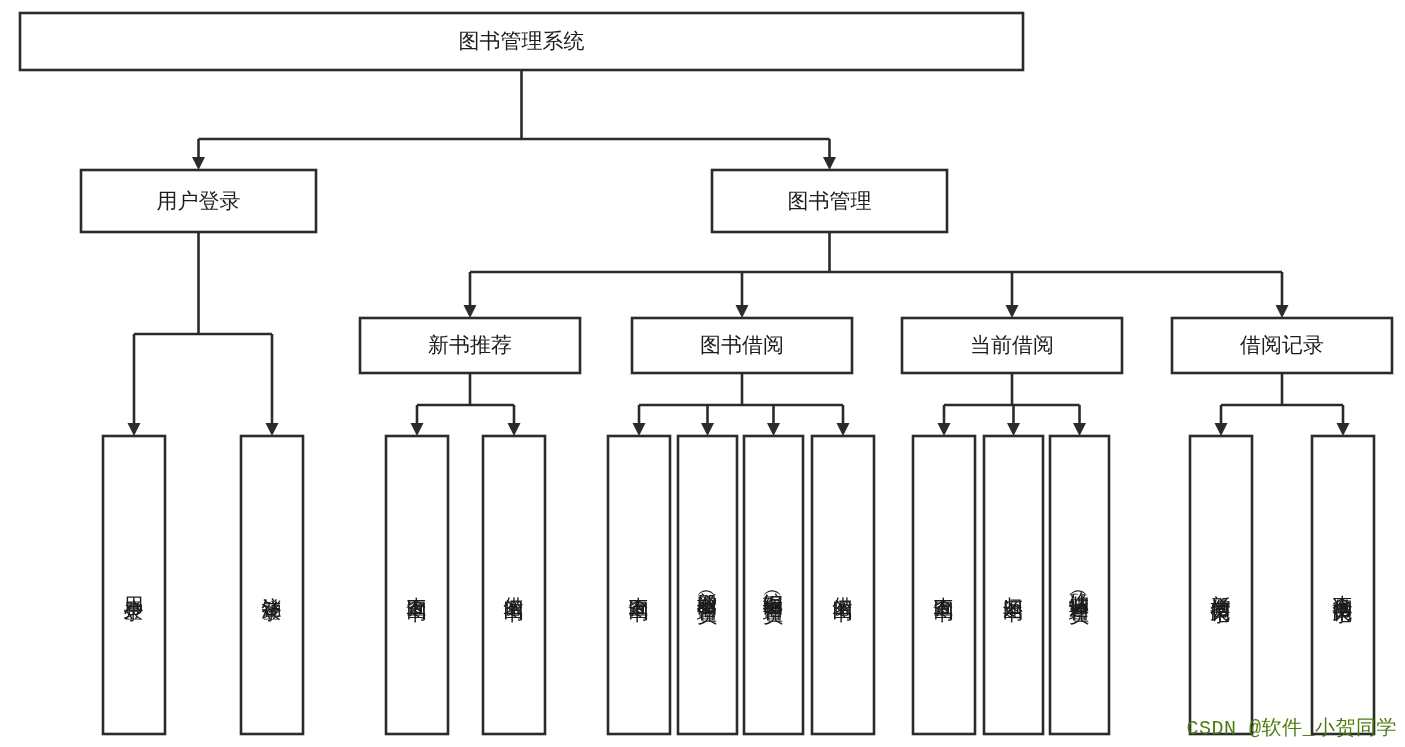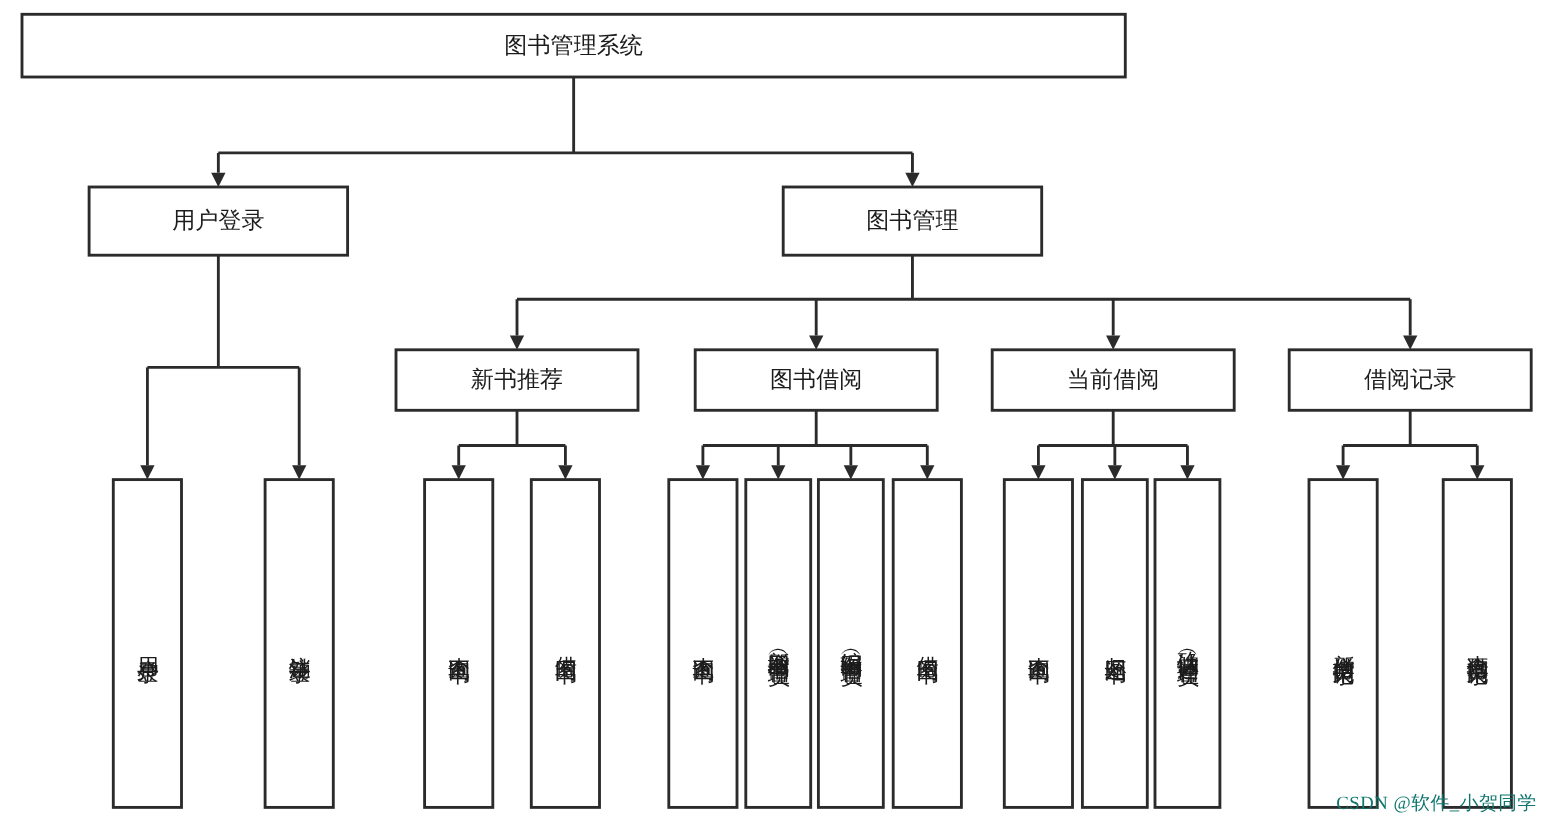--- a/index.html
+++ b/index.html
@@ -62,23 +62,23 @@
     align-items: center;
     justify-content: center;
     text-align: center;
     white-space: nowrap;
     pointer-events: none;
   }
   .watermark {
     position: absolute;
     right: 8px;
     bottom: 6px;
-    font-family: Liberation Serif, serif;
-    font-size: 17px;
-    color: #0f766e;
+    font-family: Liberation Mono, monospace;
+    font-size: 20px;
+    color: #4d7c0f;
     white-space: nowrap;
     letter-spacing: 0.5px;
   }
 </style>
 </head>
 <body>
 
 <div id="diagram-root">
 
   <svg class="diagram" viewBox="0 0 1405 747">

